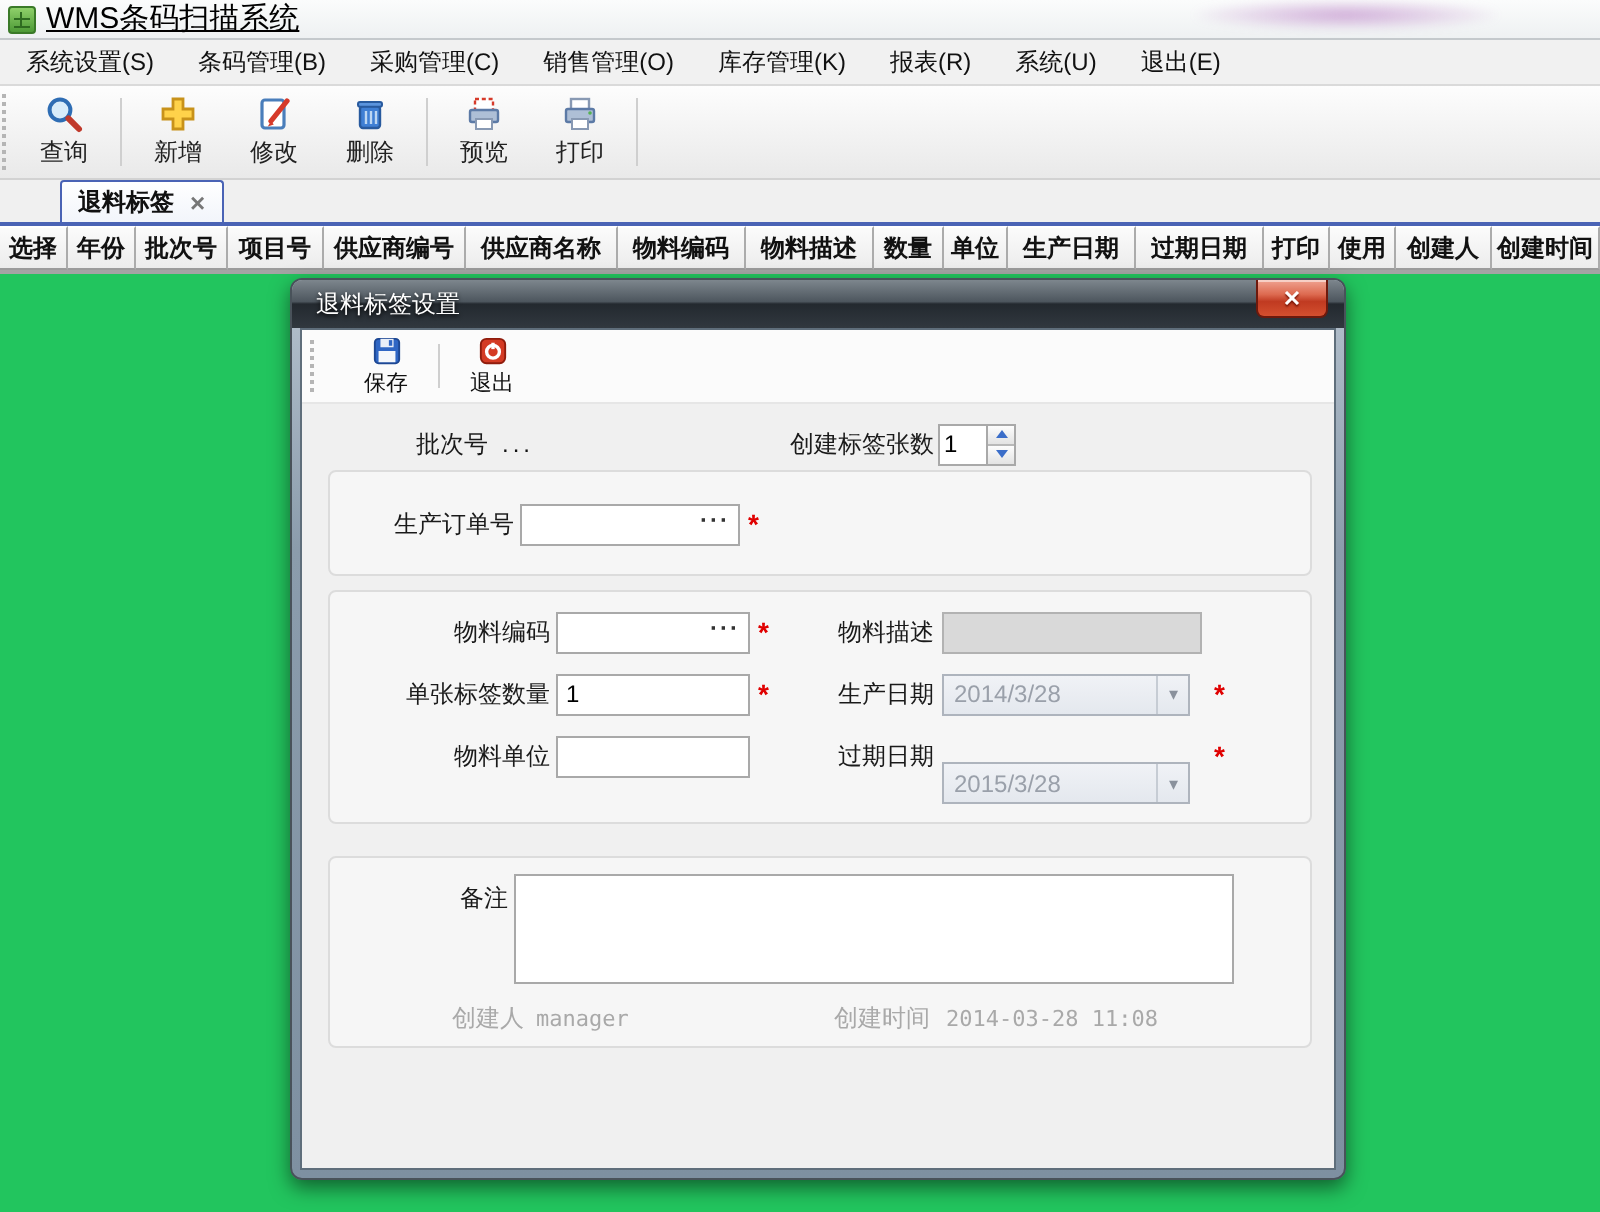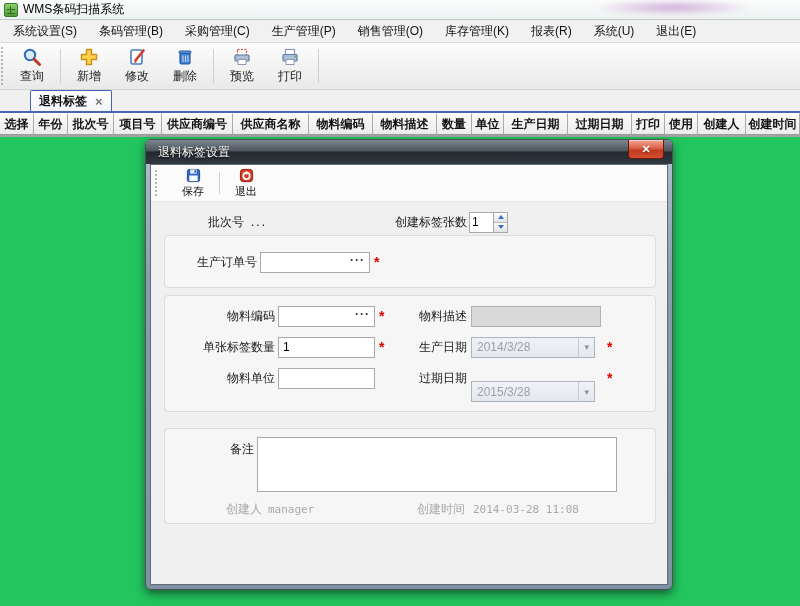--- a/index.html
+++ b/index.html
@@ -12,21 +12,21 @@
               border-bottom:1px solid #c4c9cc; display:flex; align-items:center;
               padding-left:4px; position:relative; }
   .app-icon { width:14px; height:14px; margin-right:5px; border-radius:2px;
               background:linear-gradient(#8fd06a,#4d9a36); border:1px solid #3a7a28;
               position:relative; }
   .app-icon:before { content:""; position:absolute; left:2px; top:2px; right:2px; bottom:2px;
               background:
                 linear-gradient(#2e6b20,#2e6b20) 0 3px/100% 1px no-repeat,
                 linear-gradient(#2e6b20,#2e6b20) 0 7px/100% 1px no-repeat,
                 linear-gradient(#2e6b20,#2e6b20) 3px 0/1px 100% no-repeat; }
-  .title-text { font-size:12px; color:#000; }
+  .title-text { font-size:15px; color:#000;text-decoration:underline; }
   .smudge { position:absolute; left:598px; top:0; width:150px; height:15px;
             background:radial-gradient(ellipse at center, rgba(176,110,190,.55), rgba(176,110,190,0) 75%);
             filter:blur(2px); pointer-events:none; }
 
   .menubar { height:23px; background:#f1f1f1; border-bottom:1px solid #dadada;
              display:flex; align-items:center; padding-left:2px; }
   .menu-item { padding:3px 11px; cursor:default; }
 
   .toolbar { height:47px; background:linear-gradient(#fdfdfd,#e9e9e9);
              border-bottom:1px solid #d2d2d2; display:flex; align-items:stretch; }
@@ -120,21 +120,20 @@
 <div class="titlebar">
   <span class="app-icon"></span>
   <span class="title-text">WMS条码扫描系统</span>
   <span class="smudge"></span>
 </div>
 
 <div class="menubar">
   <span class="menu-item">系统设置(S)</span>
   <span class="menu-item">条码管理(B)</span>
   <span class="menu-item">采购管理(C)</span>
-  <span class="menu-item">生产管理(P)</span>
   <span class="menu-item">销售管理(O)</span>
   <span class="menu-item">库存管理(K)</span>
   <span class="menu-item">报表(R)</span>
   <span class="menu-item">系统(U)</span>
   <span class="menu-item">退出(E)</span>
 </div>
 
 <div class="toolbar">
   <div class="grip"></div>
   <div class="tbtn">

